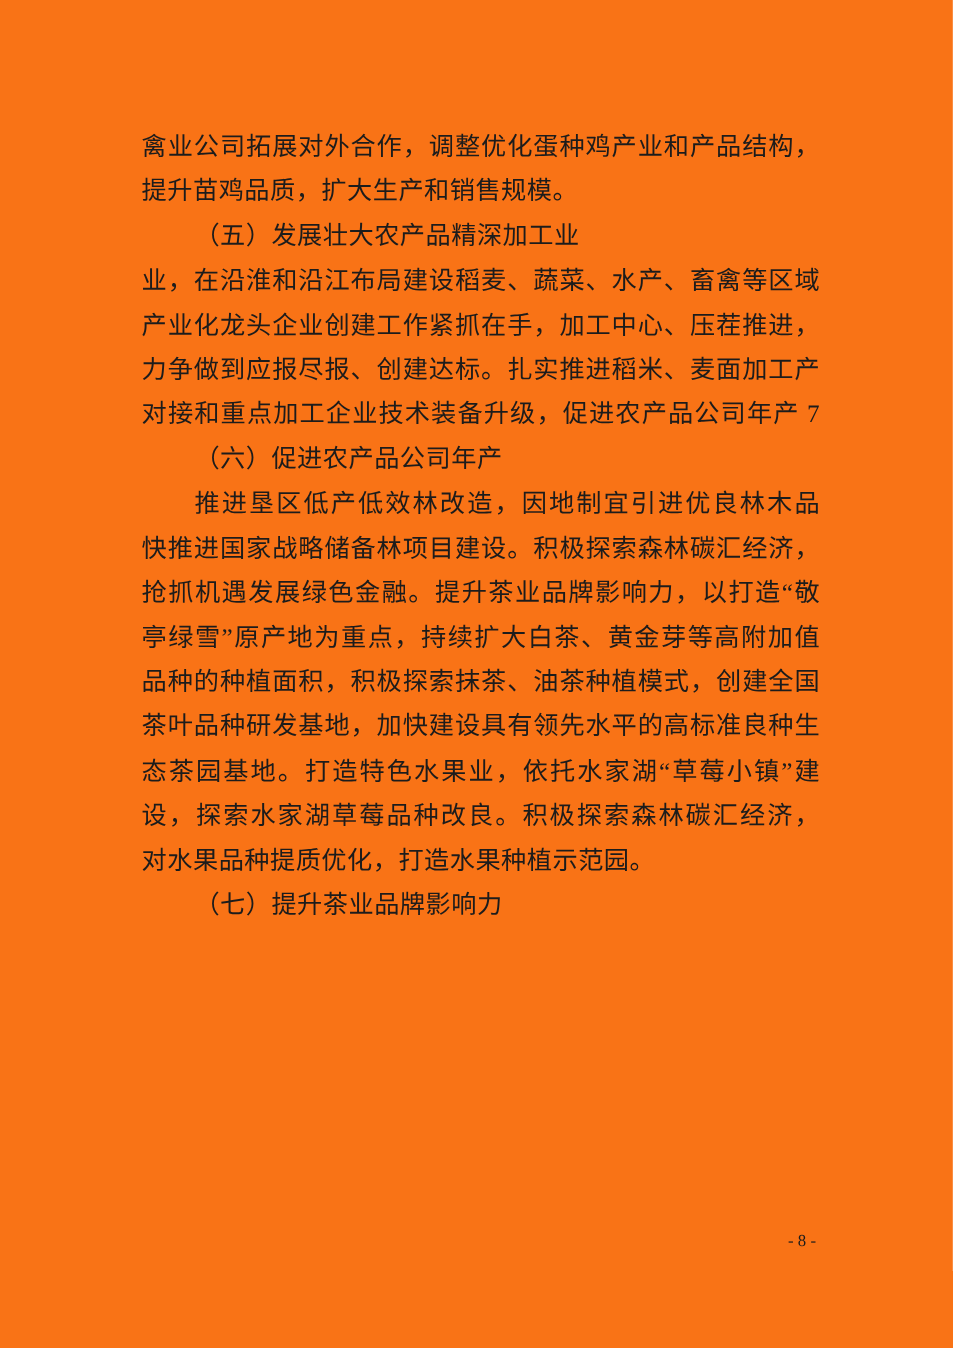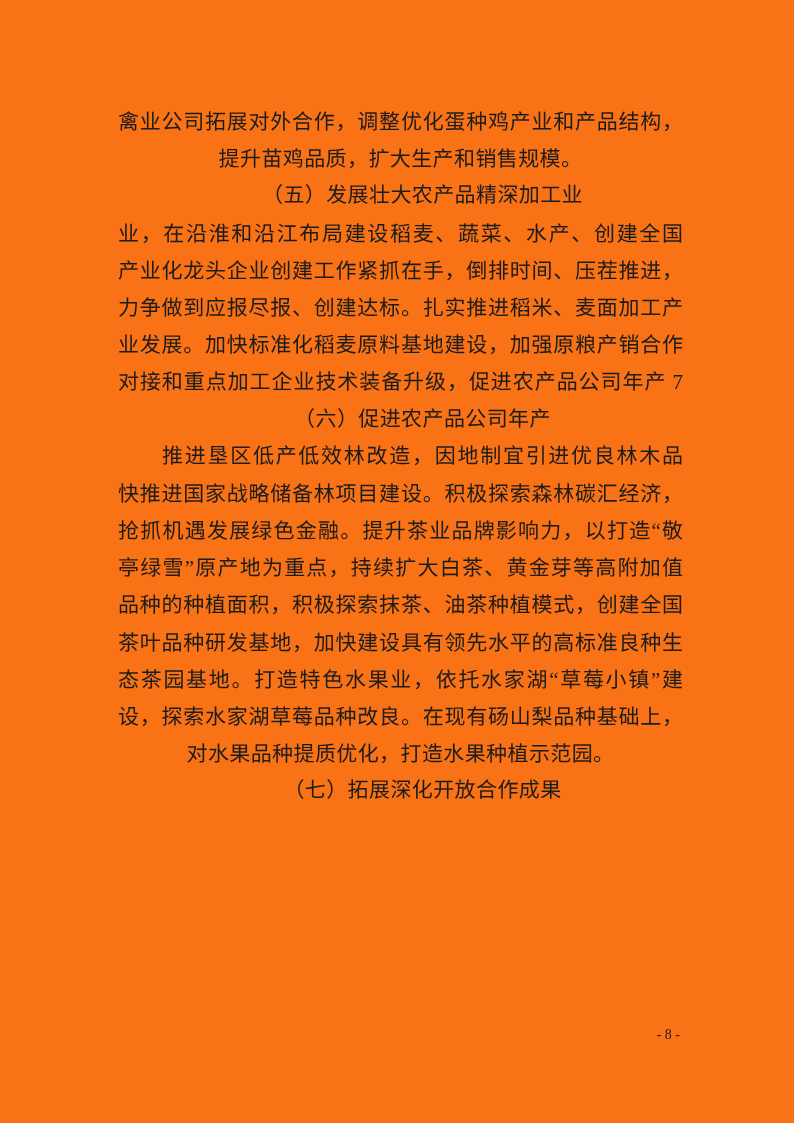--- a/index.html
+++ b/index.html
@@ -25,62 +25,59 @@
     left: 118px;
     top: 104px;
     width: 565px;
   }
   .line {
     height: 37.2px;
     line-height: 37.2px;
     font-size: 21px;
     white-space: nowrap;
     letter-spacing: 0.4px;
-    text-align: center;
   }
   .line.fill {
     white-space: normal;
     text-align: justify;
     text-align-last: justify;
     text-justify: inter-character;
     letter-spacing: 0;
   }
   .line.indent {
     text-indent: 44px;
-    font-family: Liberation Mono, monospace;
   }
   .page-number {
     position: absolute;
     top: 1026px;
     right: 114px;
     font-size: 14px;
     line-height: 18px;
     color: #1c1c1c;
     text-align: right;
   }
 </style>
 </head>
 <body>
 
 <div class="page">
   <div class="doc-body">
       <div class="line fill">禽业公司拓展对外合作，调整优化蛋种鸡产业和产品结构，</div>
       <div class="line">提升苗鸡品质，扩大生产和销售规模。</div>
       <div class="line indent">（五）发展壮大农产品精深加工业</div>
-      <div class="line fill">业，在沿淮和沿江布局建设稻麦、蔬菜、水产、创建全国</div>
-      <div class="line fill">产业化龙头企业创建工作紧抓在手，倒排时间、压茬推进，</div>
+      <div class="line fill">业，在沿淮和沿江布局建设稻麦、蔬菜、水产、畜禽等区域</div>
+      <div class="line fill">产业化龙头企业创建工作紧抓在手，加工中心、压茬推进，</div>
       <div class="line fill">力争做到应报尽报、创建达标。扎实推进稻米、麦面加工产</div>
-      <div class="line fill">业发展。加快标准化稻麦原料基地建设，加强原粮产销合作</div>
       <div class="line fill">对接和重点加工企业技术装备升级，促进农产品公司年产 7</div>
       <div class="line indent">（六）促进农产品公司年产</div>
       <div class="line fill indent">推进垦区低产低效林改造，因地制宜引进优良林木品</div>
       <div class="line fill">快推进国家战略储备林项目建设。积极探索森林碳汇经济，</div>
       <div class="line fill">抢抓机遇发展绿色金融。提升茶业品牌影响力，以打造“敬</div>
       <div class="line fill">亭绿雪”原产地为重点，持续扩大白茶、黄金芽等高附加值</div>
       <div class="line fill">品种的种植面积，积极探索抹茶、油茶种植模式，创建全国</div>
       <div class="line fill">茶叶品种研发基地，加快建设具有领先水平的高标准良种生</div>
       <div class="line fill">态茶园基地。打造特色水果业，依托水家湖“草莓小镇”建</div>
-      <div class="line fill">设，探索水家湖草莓品种改良。在现有砀山梨品种基础上，</div>
+      <div class="line fill">设，探索水家湖草莓品种改良。积极探索森林碳汇经济，</div>
       <div class="line">对水果品种提质优化，打造水果种植示范园。</div>
-      <div class="line indent">（七）拓展深化开放合作成果</div>
+      <div class="line indent">（七）提升茶业品牌影响力</div>
     </div>
   <div class="page-number">- 8 -</div>
 </div>
 
 </body></html>

